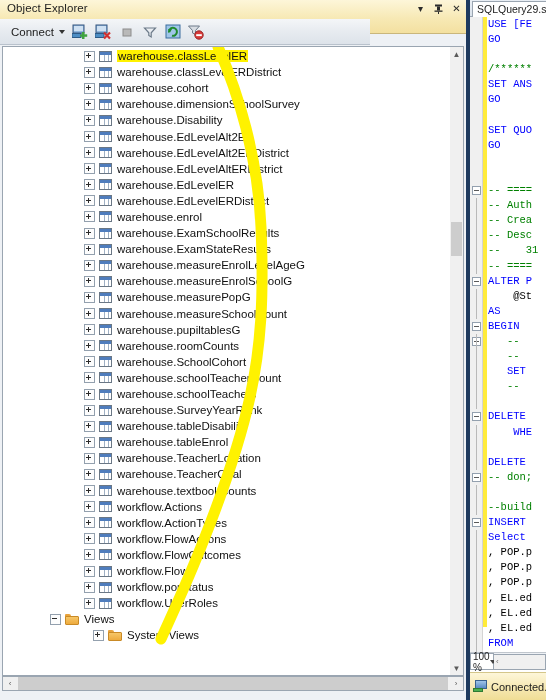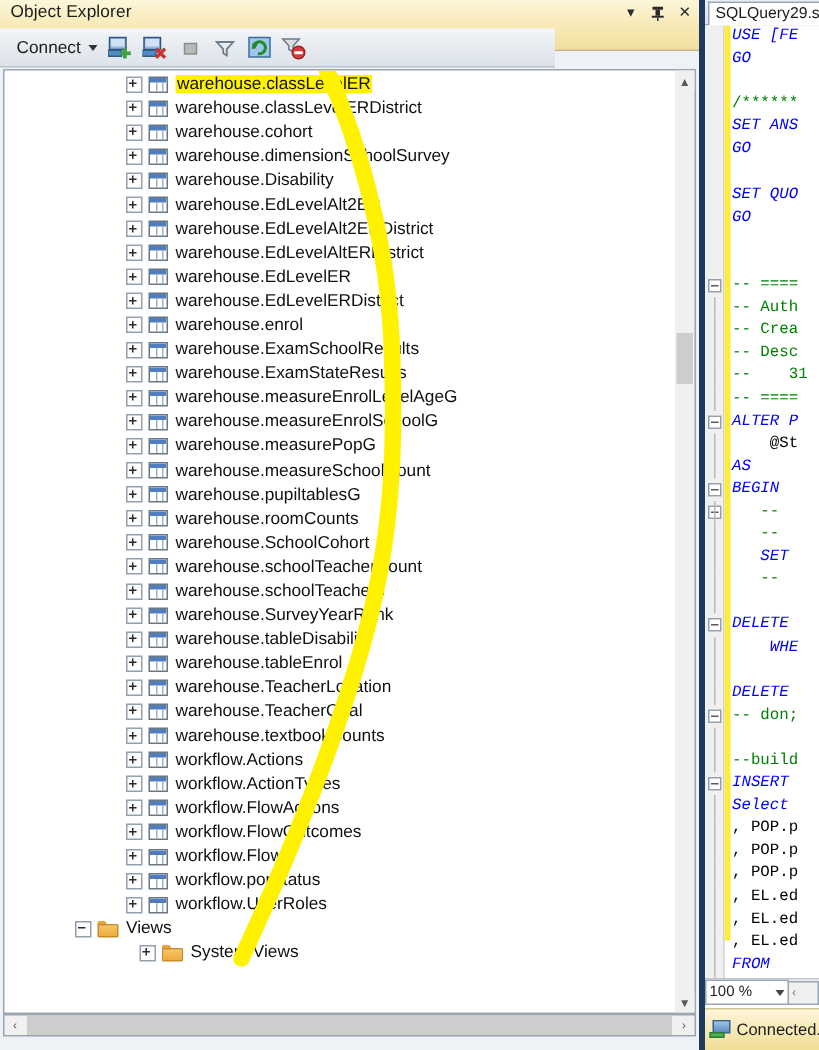--- a/index.html
+++ b/index.html
@@ -339,21 +339,21 @@
   .sql-code {
     position: absolute;
     left: 18px; top: 0;
     width: 60px;
     font-family: "Liberation Mono", "DejaVu Sans Mono", monospace;
     font-size: 10.5px;
     line-height: 15.1px;
     white-space: pre;
   }
   .sql-line { height: 15.1px; position: relative; }
-  .kw  { color: #0000ff; font-style: italic; }
+  .kw  { color: #0000ff; }
   .cm  { color: #008000; }
   .plain { color: #000000; }
   .var { color: #000000; }
   .fold {
     position: absolute;
     left: -16px; top: 3px;
     width: 9px; height: 9px;
     border: 1px solid #93a0ae;
     background: #ffffff;
     box-sizing: border-box;
@@ -376,21 +376,21 @@
     position: absolute;
     left: 0; top: 652px;
     width: 76px; height: 18px;
     background: #eef1f5;
     border-top: 1px solid #c0c6cd;
     display: flex;
     align-items: center;
     box-sizing: border-box;
   }
   .zoom-combo {
-    width: 56px; height: 17px;
+    width: 24px; height: 17px;
     background: #ffffff;
     border: 1px solid #9aa5b1;
     box-sizing: border-box;
     display: flex;
     align-items: center;
     justify-content: space-between;
     padding: 0 2px 0 2px;
     font-size: 10px;
     color: #1c1c1c;
   }

